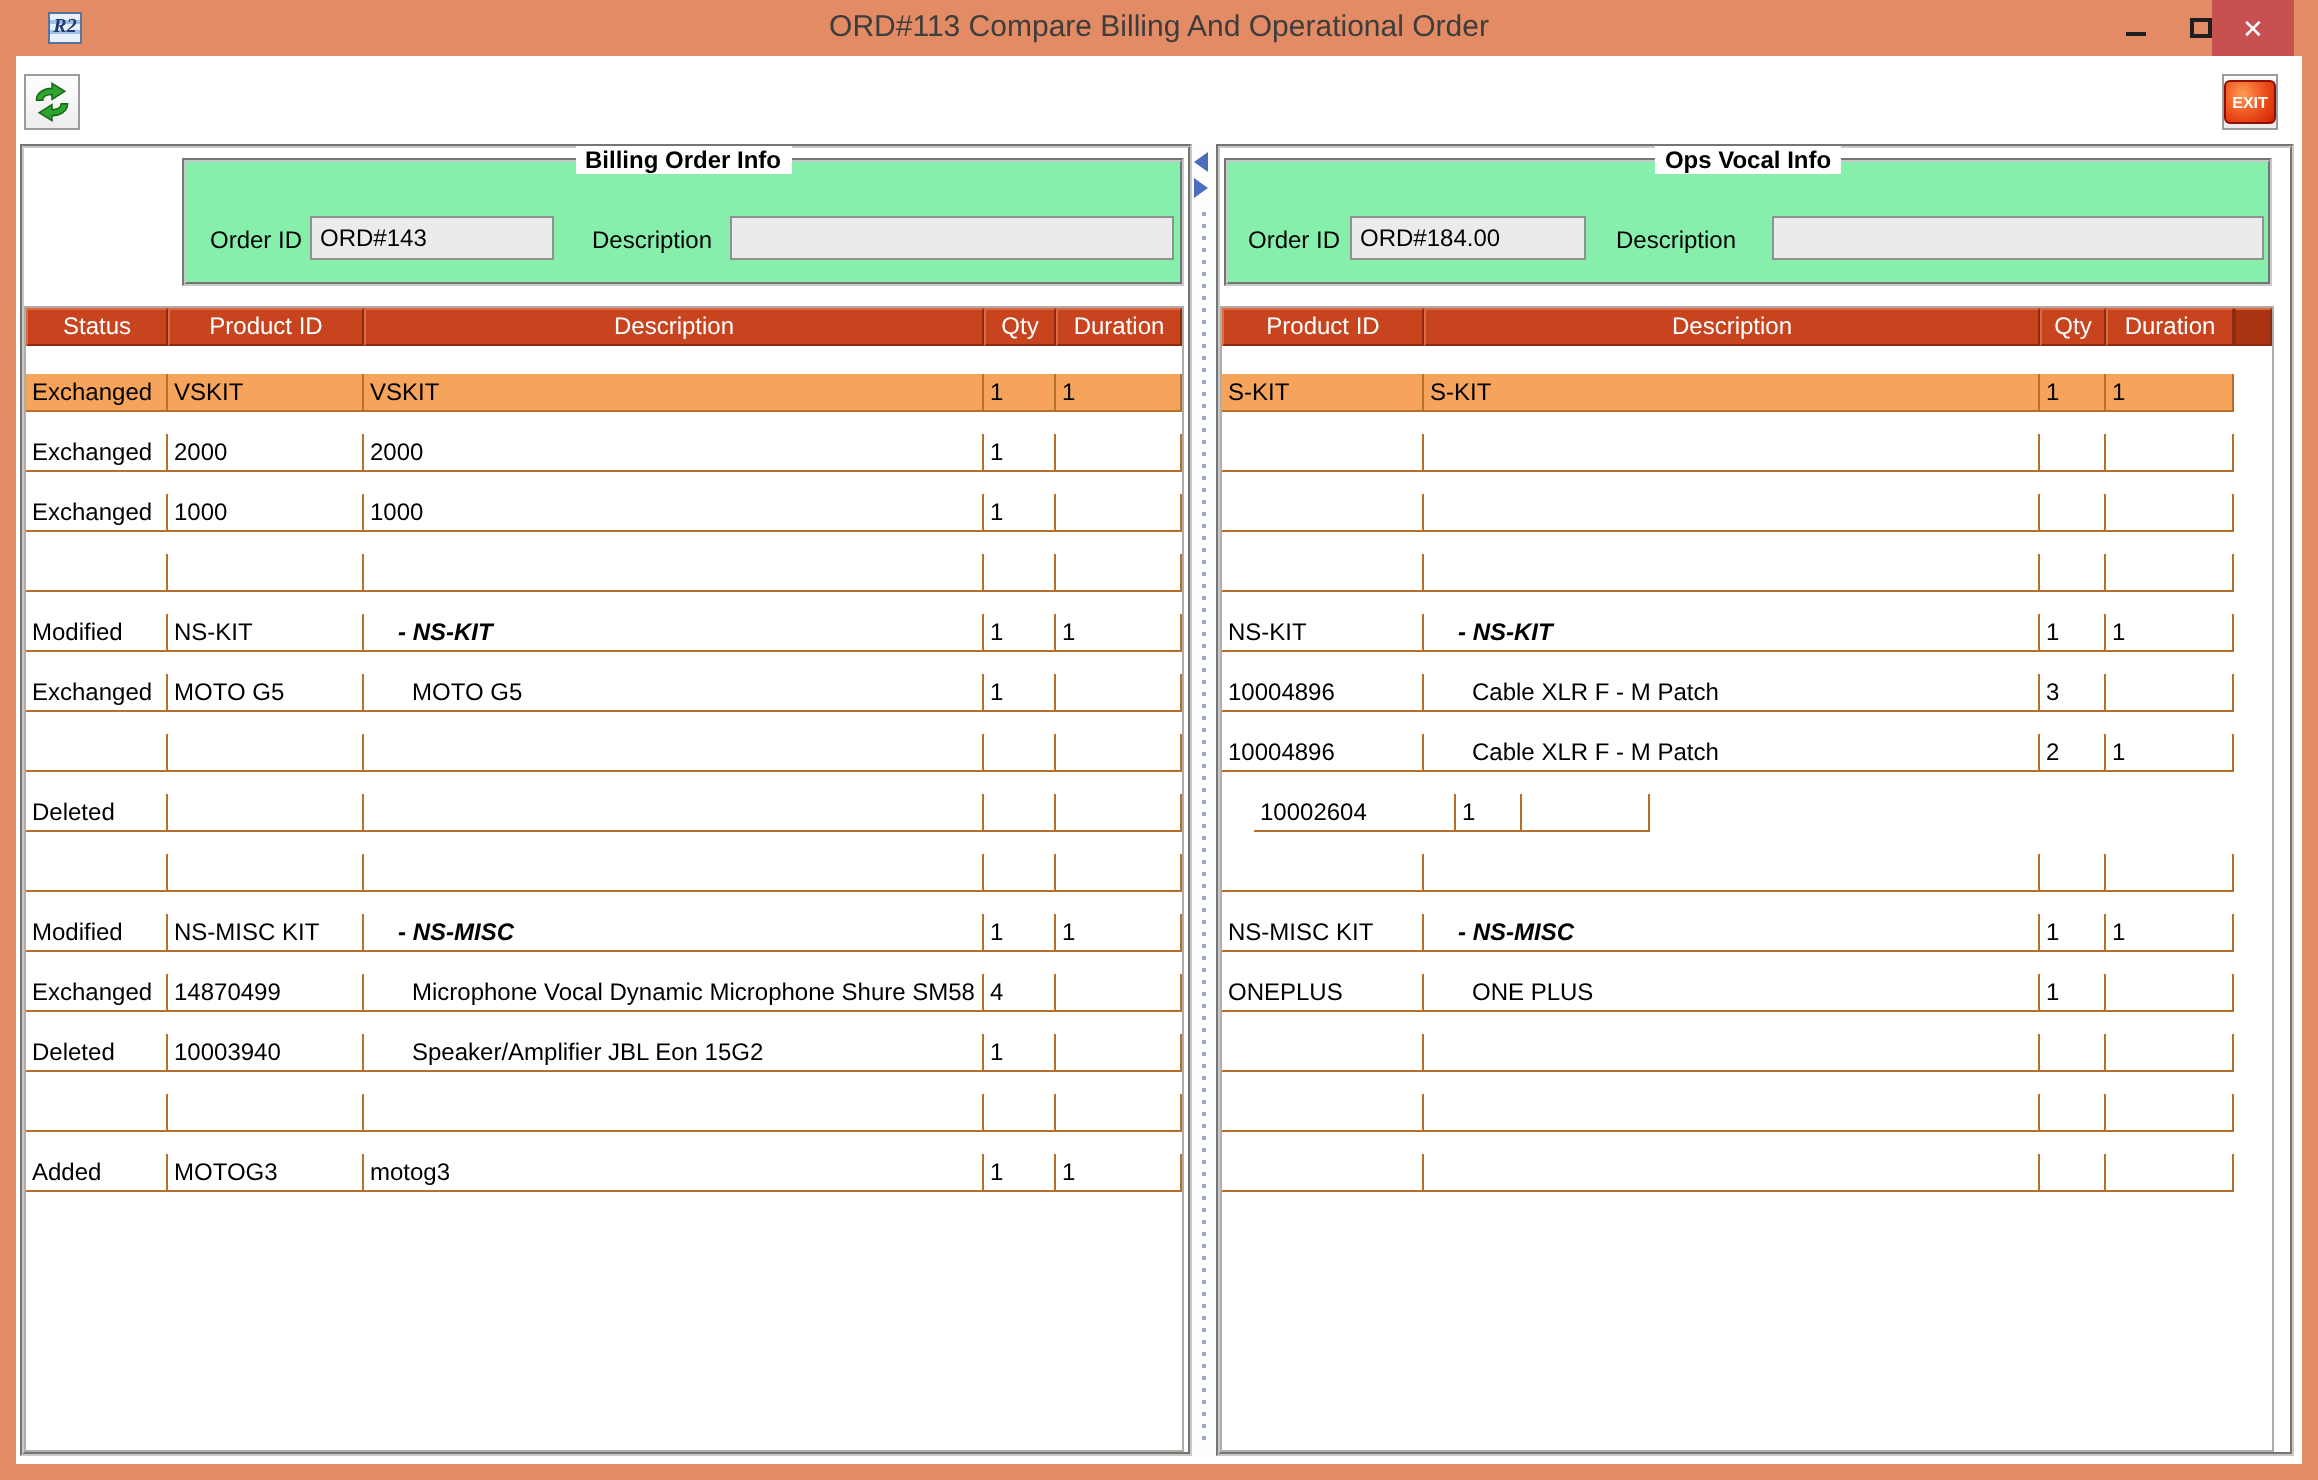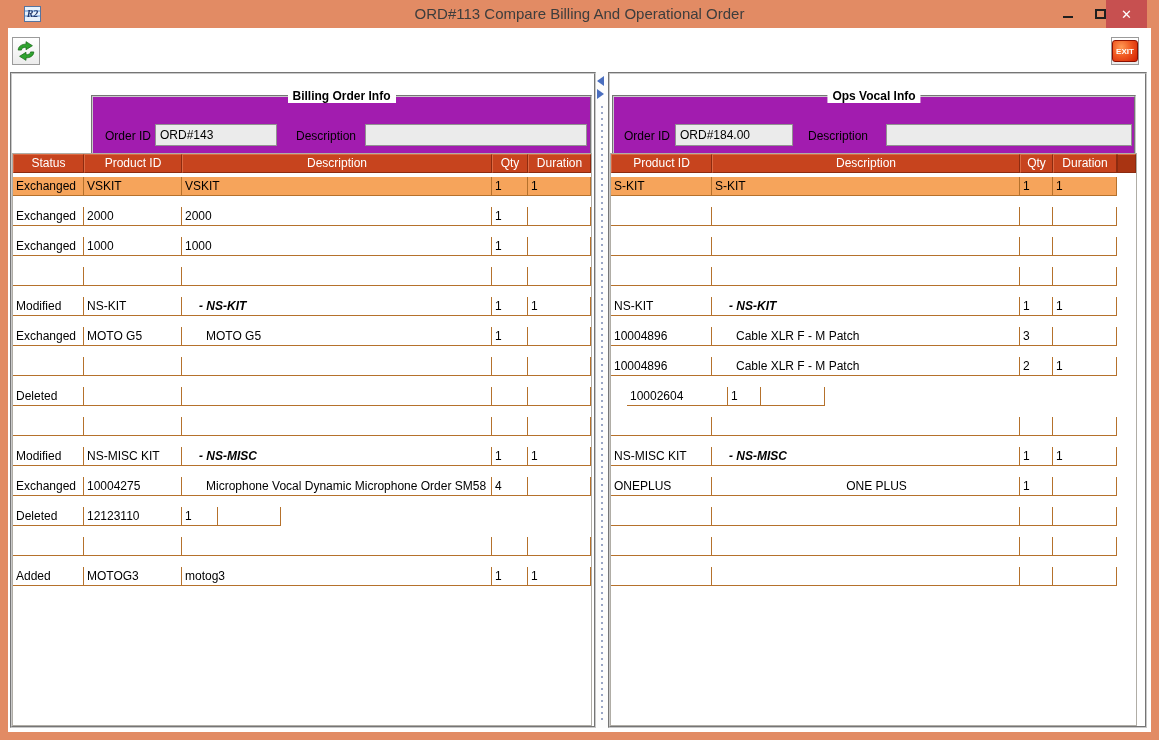--- a/index.html
+++ b/index.html
@@ -45,34 +45,34 @@
 
   
   .divider{position:absolute;left:588px;top:44px;width:12px;height:656px;background:#fdfdfd;}
   .div-btn{position:absolute;left:1px;width:9px;height:10px;cursor:pointer;}
   .tri-left{top:4px;width:0;height:0;border-top:5px solid transparent;border-bottom:5px solid transparent;border-right:7px solid #4b6fbf;}
   .tri-right{top:17px;width:0;height:0;border-top:5px solid transparent;border-bottom:5px solid transparent;border-left:7px solid #4b6fbf;}
   .div-dots{position:absolute;left:5px;top:34px;bottom:6px;width:2px;
     background:repeating-linear-gradient(to bottom,#9aa7c7 0 2px,transparent 2px 6px);}
 
   
-  .groupbox{position:absolute;border:2px groove var(--etch);background:#a21caf;margin-top:16px;}
+  .groupbox{position:absolute;border:2px groove var(--etch);background:#86efac;}
   .gb-billing{left:79px;top:5px;width:501px;height:64px;}
   .gb-ops{left:2px;top:5px;width:524px;height:64px;}
   .legend{position:absolute;top:-8px;left:50%;transform:translateX(-50%);
     background:#fff;padding:0 5px;font-size:12px;font-weight:bold;color:#000;white-space:nowrap;}
   .fld-label{position:absolute;top:32px;font-size:12px;color:#000;white-space:nowrap;}
   .field{position:absolute;top:27px;height:22px;background:var(--field-bg);
     border:1px solid var(--field-bd);font-size:12px;color:#000;padding:3px 4px;overflow:hidden;white-space:nowrap;}
 
   
   .tbl{position:absolute;left:0;top:79px;height:573px;background:#fff;border:1px solid #b0ada6;overflow:hidden;}
   .tbl-billing{width:580px;}
   .tbl-ops{width:527px;}
-  .hrow{display:flex;height:23px;}
+  .hrow{display:flex;height:33px;}
   .hcell{height:19px;background:var(--hdr);color:#fff;font-size:12px;line-height:17px;text-align:center;
     border:1px solid;border-color:#dc6a43 #8c2b10 #8c2b10 #dc6a43;overflow:hidden;white-space:nowrap;}
   .hfill{height:19px;background:var(--hdr-dark);border:1px solid;border-color:#dc6a43 #8c2b10 #8c2b10 #8c2b10;flex:1;}
   .row{display:flex;height:30px;}
   .cell{height:19px;border-right:1px solid var(--grid);border-bottom:1px solid var(--grid);
     font-size:12px;line-height:17px;padding:1px 2px 0 3px;color:#000;overflow:hidden;white-space:nowrap;}
   .row.selected .cell{background:var(--sel);}
   .desc-kit{font-weight:bold;font-style:italic;padding-left:17px;}
   .desc-child{padding-left:24px;}
 </style>
@@ -186,28 +186,29 @@
         </div>
         <div class="row">
           <div class="cell" style="width: 71px;">Modified</div>
           <div class="cell" style="width: 98px;">NS-MISC KIT</div>
           <div class="cell desc-kit" style="width: 310px;">- NS-MISC</div>
           <div class="cell" style="width: 36px;">1</div>
           <div class="cell" style="width: 63px;">1</div>
         </div>
         <div class="row">
           <div class="cell" style="width: 71px;">Exchanged</div>
-          <div class="cell" style="width: 98px;">10004275</div>
-          <div class="cell desc-child" style="width: 310px;">Microphone Vocal Dynamic Microphone Order SM58</div>
+          <div class="cell" style="width: 98px;">14870499</div>
+          <div class="cell desc-child" style="width: 310px;">Microphone Vocal Dynamic Microphone Shure SM58</div>
           <div class="cell" style="width: 36px;">4</div>
           <div class="cell" style="width: 63px;"></div>
         </div>
         <div class="row">
           <div class="cell" style="width: 71px;">Deleted</div>
-          <div class="cell" style="width: 98px;">12123110</div>
+          <div class="cell" style="width: 98px;">10003940</div>
+          <div class="cell desc-child" style="width: 310px;">Speaker/Amplifier JBL Eon 15G2</div>
           <div class="cell" style="width: 36px;">1</div>
           <div class="cell" style="width: 63px;"></div>
         </div>
         <div class="row">
           <div class="cell" style="width: 71px;"></div>
           <div class="cell" style="width: 98px;"></div>
           <div class="cell" style="width: 310px;"></div>
           <div class="cell" style="width: 36px;"></div>
           <div class="cell" style="width: 63px;"></div>
         </div>
@@ -297,21 +298,21 @@
           <div class="cell" style="width: 64px;"></div>
         </div>
         <div class="row">
           <div class="cell" style="width: 101px;">NS-MISC KIT</div>
           <div class="cell desc-kit" style="width: 308px;">- NS-MISC</div>
           <div class="cell" style="width: 33px;">1</div>
           <div class="cell" style="width: 64px;">1</div>
         </div>
         <div class="row">
           <div class="cell" style="width: 101px;">ONEPLUS</div>
-          <div class="cell desc-child" style="width: 308px; text-align: center;">ONE PLUS</div>
+          <div class="cell desc-child" style="width: 308px;">ONE PLUS</div>
           <div class="cell" style="width: 33px;">1</div>
           <div class="cell" style="width: 64px;"></div>
         </div>
         <div class="row">
           <div class="cell" style="width: 101px;"></div>
           <div class="cell" style="width: 308px;"></div>
           <div class="cell" style="width: 33px;"></div>
           <div class="cell" style="width: 64px;"></div>
         </div>
         <div class="row">

